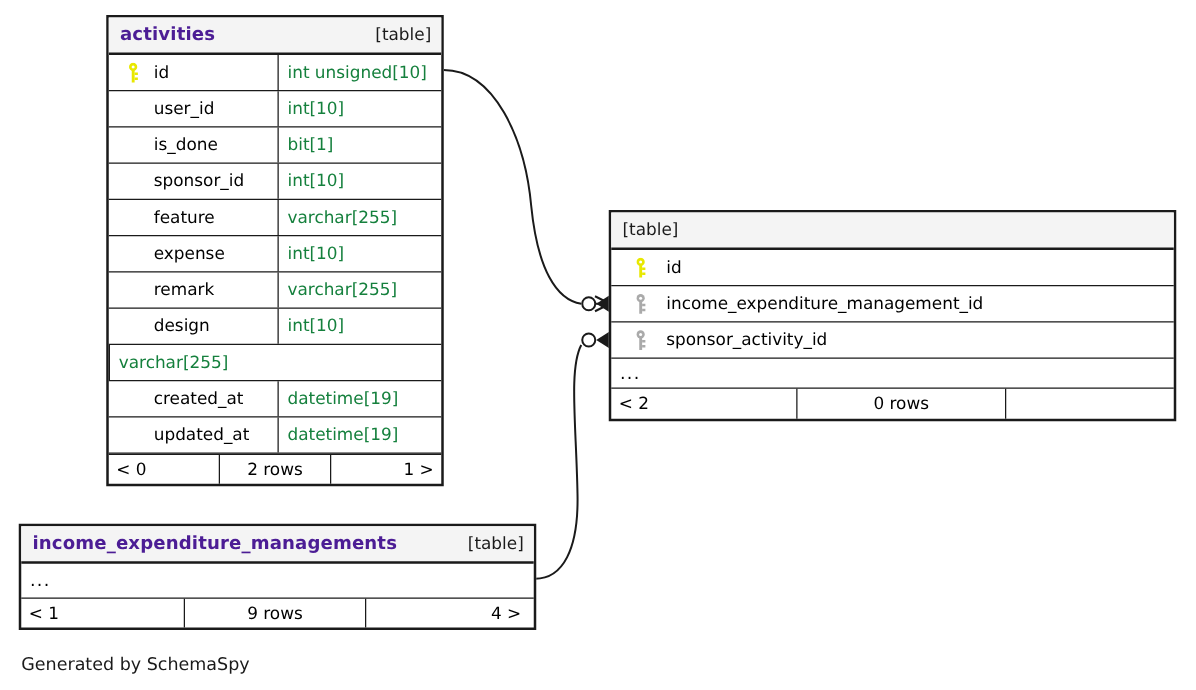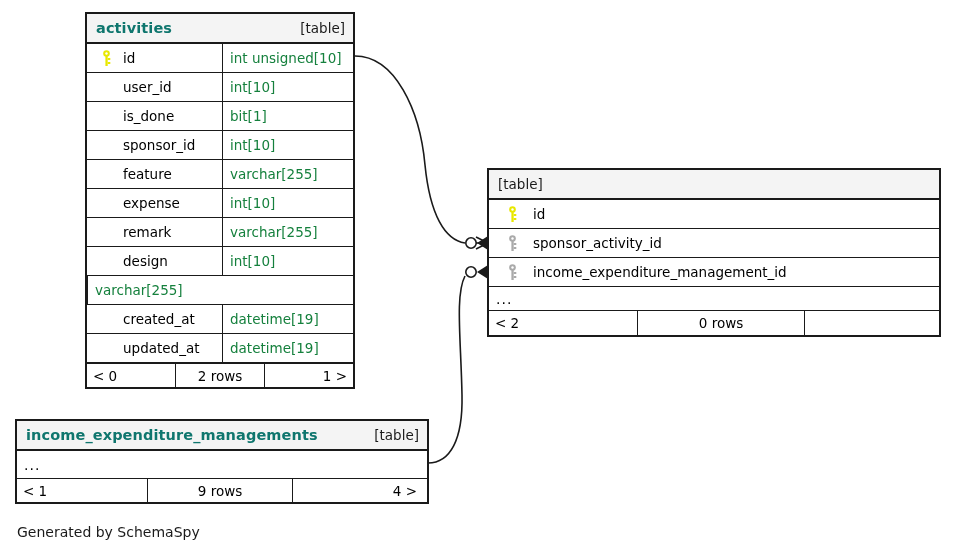--- a/index.html
+++ b/index.html
@@ -41,21 +41,21 @@
     border-bottom: 2px solid #1a1a1a;
     height: 30px;
     display: flex;
     align-items: center;
     justify-content: space-between;
     padding: 0 8px 0 9px;
   }
   .tbl-title {
     font-weight: bold;
     font-size: 14.5px;
-    color: #0f766e;
+    color: #4c1d95;
     letter-spacing: 0.1px;
     white-space: nowrap;
   }
   .tbl-tag {
     font-size: 13.5px;
     color: #1a1a1a;
     white-space: nowrap;
   }
   .row {
     box-sizing: border-box;
@@ -282,36 +282,36 @@
       <div class="col-name" style="width:450px;">
         <span class="keyslot" style="width:34px;min-width:34px;">
           <svg width="11" height="17" viewBox="0 0 11 17">
               <circle cx="3.5" cy="3.5" r="3.3" fill="#aaaaaa"></circle>
               <circle cx="3.5" cy="3.5" r="1.2" fill="#ffffff"></circle>
               <rect x="2.4" y="5" width="2.3" height="11" fill="#aaaaaa"></rect>
               <rect x="4.7" y="8" width="2.6" height="2" fill="#aaaaaa"></rect>
               <rect x="4.7" y="12" width="2.6" height="2" fill="#aaaaaa"></rect>
             </svg>
         </span>
-        <span class="col-label">sponsor_activity_id</span>
+        <span class="col-label">income_expenditure_management_id</span>
       </div>
     </div>
 
     <div class="row">
       <div class="col-name" style="width:450px;">
         <span class="keyslot" style="width:34px;min-width:34px;">
           <svg width="11" height="17" viewBox="0 0 11 17">
               <circle cx="3.5" cy="3.5" r="3.3" fill="#aaaaaa"></circle>
               <circle cx="3.5" cy="3.5" r="1.2" fill="#ffffff"></circle>
               <rect x="2.4" y="5" width="2.3" height="11" fill="#aaaaaa"></rect>
               <rect x="4.7" y="8" width="2.6" height="2" fill="#aaaaaa"></rect>
               <rect x="4.7" y="12" width="2.6" height="2" fill="#aaaaaa"></rect>
             </svg>
         </span>
-        <span class="col-label">income_expenditure_management_id</span>
+        <span class="col-label">sponsor_activity_id</span>
       </div>
     </div>
 
     <div class="ellipsis-row">...</div>
 
     <div class="footer" style="border-top:none;">
       <div class="foot-cell foot-left" style="width:148px;">&lt; 2</div>
       <div class="foot-cell foot-mid" style="width:168px;">0 rows</div>
       <div class="foot-cell foot-right" style="width:130px;"></div>
     </div>

